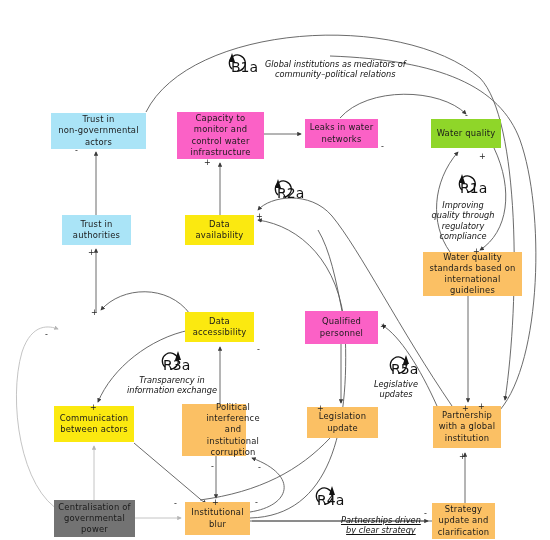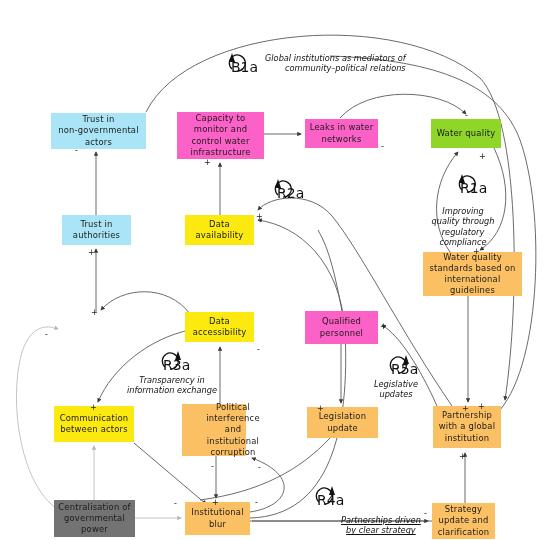--- a/index.html
+++ b/index.html
@@ -174,25 +174,25 @@
   <div class="node" style="left: 54px; top: 500px; width: 81px; height: 37px; background: #737373; white-space: pre-line; text-align: center;">Centralisation of
 governmental
 power</div>
   <div class="node" style="left: 185px; top: 502px; width: 65px; height: 33px; background: rgb(251, 192, 100); white-space: pre-line;">Institutional
 blur</div>
   <div class="node" style="left: 432px; top: 503px; width: 63px; height: 36px; background: rgb(251, 192, 100); white-space: pre-line;">Strategy
 update and
 clarification</div>
 
   <div class="loop-id" style="left: 231px; top: 59px;">B1a</div>
-  <div class="loop-cap" style="top: 53px; left: 265px; text-align: right;">Global institutions as mediators of
+  <div class="loop-cap" style="top: 59px; left: 265px; text-align: center;">Global institutions as mediators of
 community–political relations</div>
   <div class="loop-id" style="left: 277px; top: 185px;">R2a</div>
   <div class="loop-id" style="left: 460px; top: 180px;">R1a</div>
-  <div class="loop-cap" style="top: 200px; left: 403px; width: 120px; text-align: center; margin-top: 6px;">Improving
+  <div class="loop-cap" style="top: 200px; left: 403px; width: 120px; text-align: center;">Improving
 quality through
 regulatory
 compliance</div>
   <div class="loop-id" style="left: 163px; top: 357px;">R3a</div>
   <div class="loop-cap" style="top: 375px; left: 112px; width: 120px; text-align: center;">Transparency in
 information exchange</div>
   <div class="loop-id" style="left: 391px; top: 361px;">R5a</div>
   <div class="loop-cap" style="top: 379px; left: 336px; width: 120px; text-align: center;">Legislative
 updates</div>
   <div class="loop-id" style="left: 317px; top: 492px;">R4a</div>

